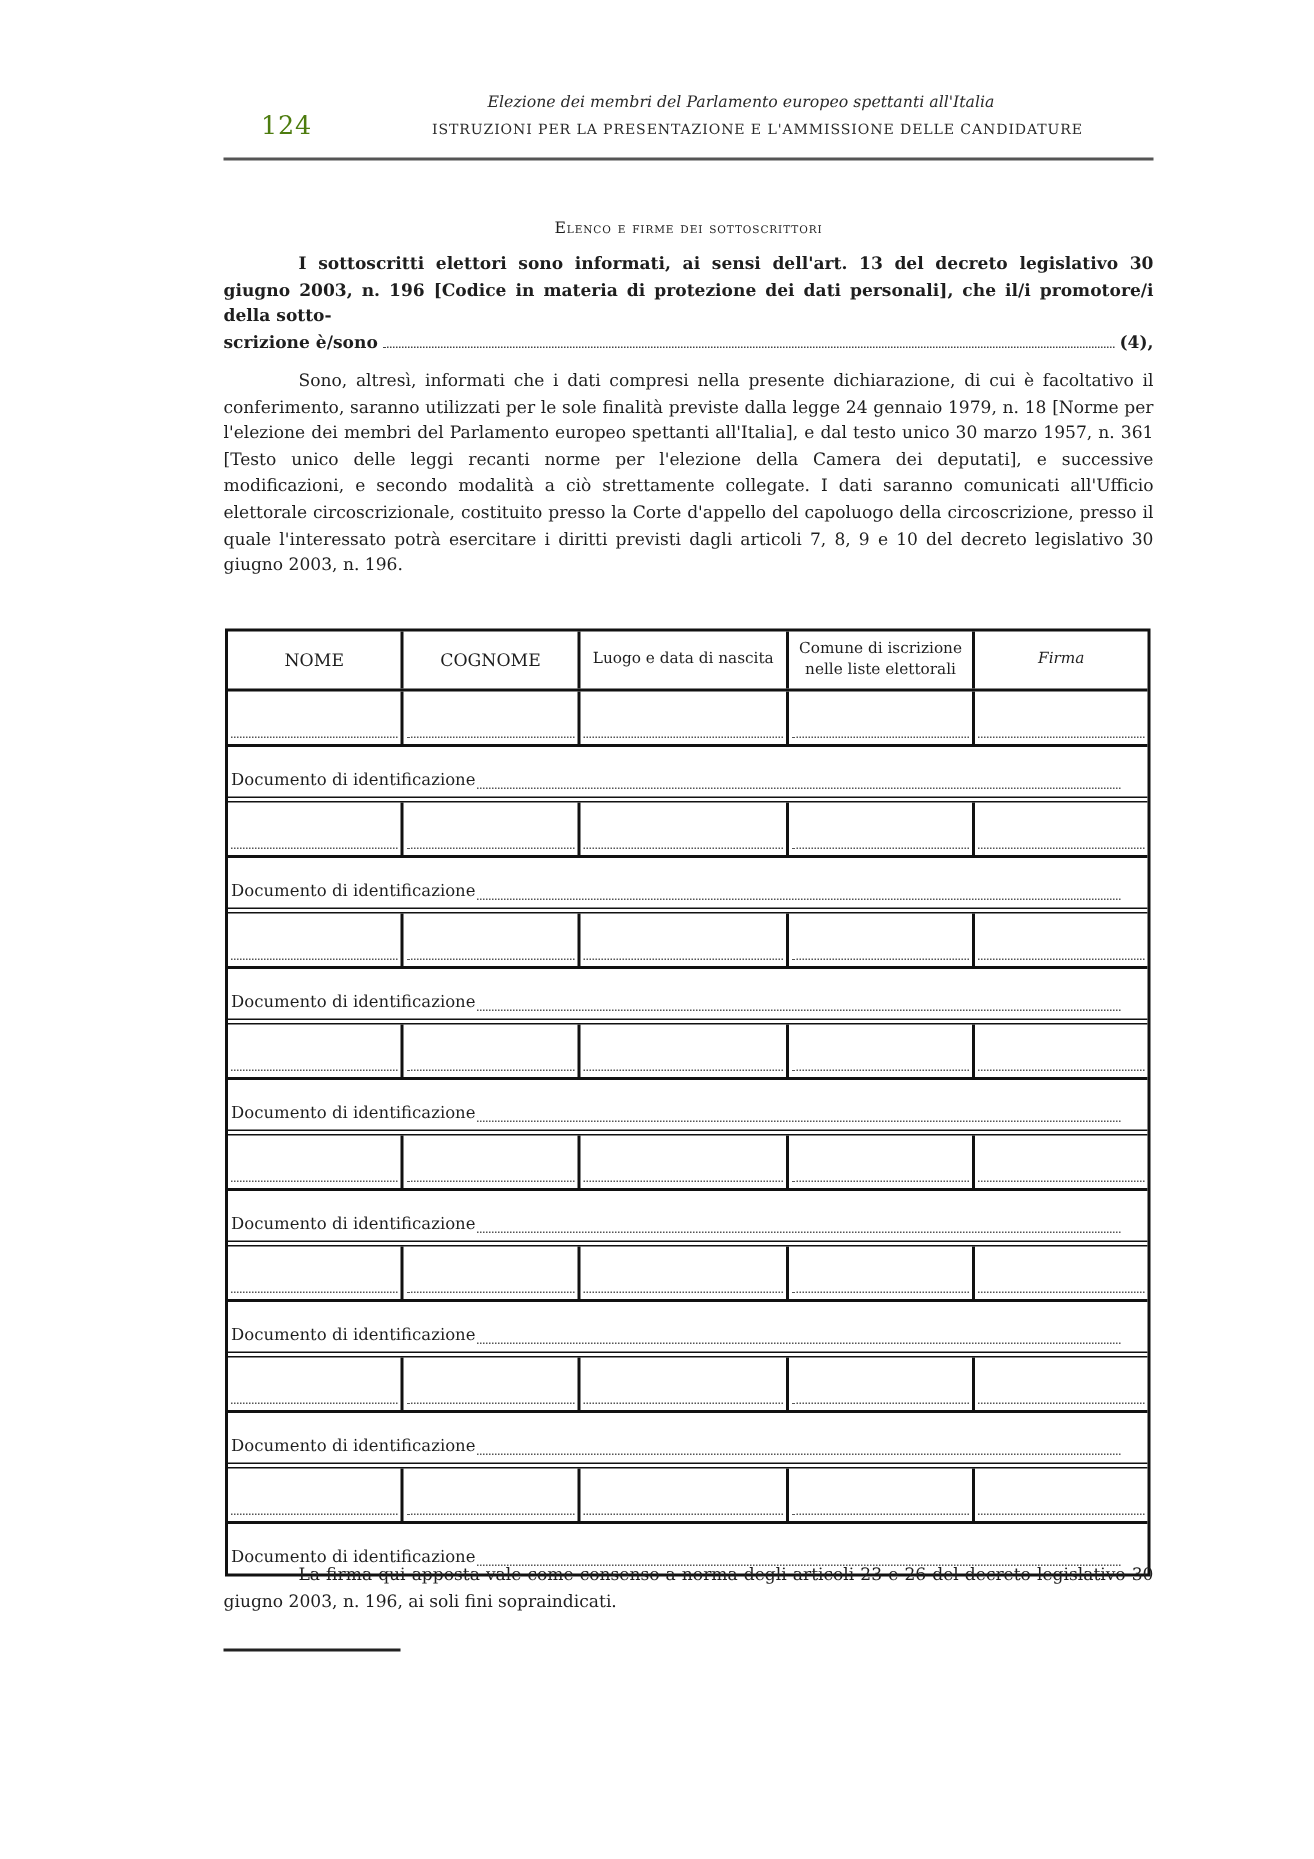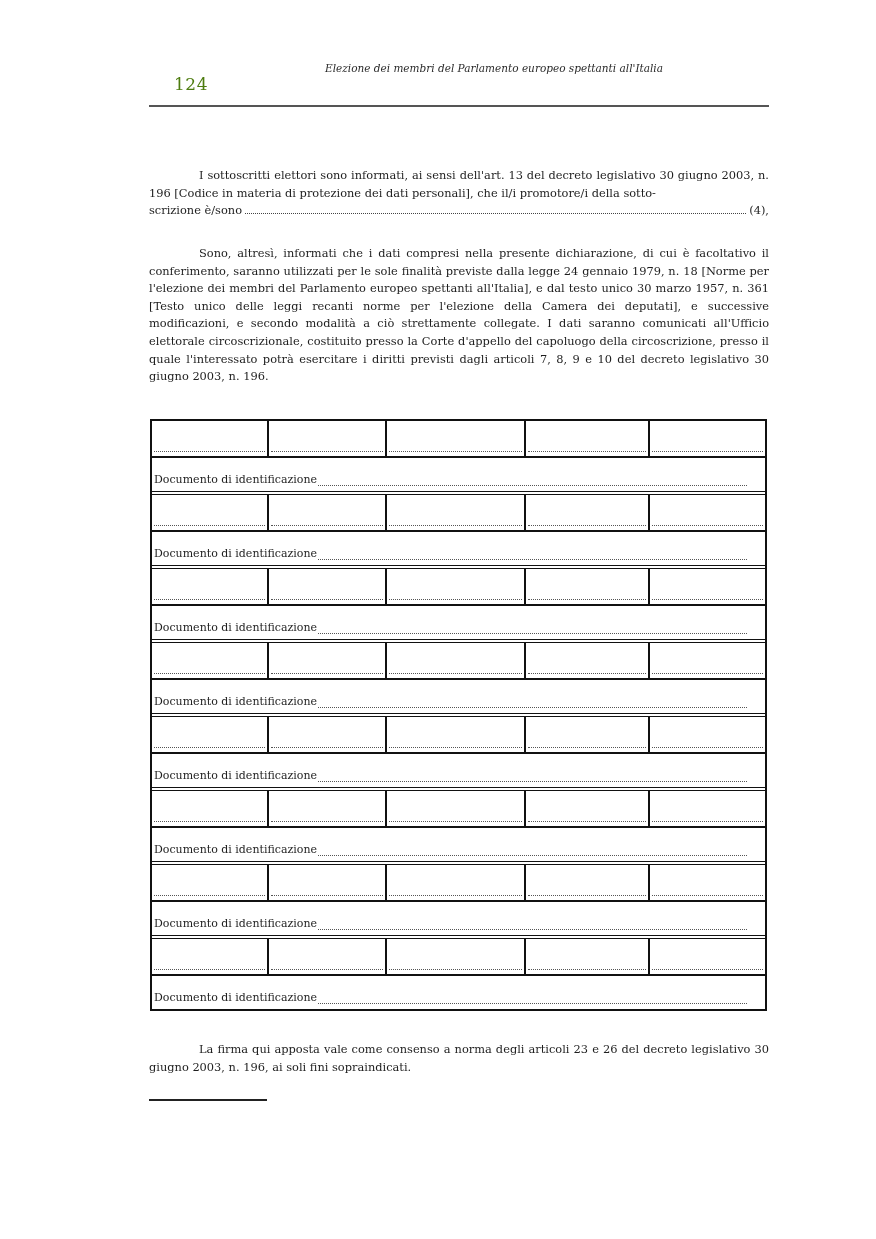--- a/index.html
+++ b/index.html
@@ -14,21 +14,21 @@
   .running-subtitle { position: absolute; left: 250px; width: 510px; top: 81px; text-align: center;
                       font-size: 9.4px; letter-spacing: 0.6px; color: #2a2a2a; }
   .header-rule { position: absolute; left: 149px; width: 620px; top: 105px; height: 2px; background: #555; }
 
   
   .section-title { position: absolute; left: 149px; width: 620px; top: 146px; text-align: center;
                    font-size: 10.5px; font-variant: small-caps; letter-spacing: 0.6px; }
   .para { position: absolute; left: 149px; width: 620px; font-size: 11.4px; line-height: 17.6px;
           text-align: justify; }
   .para .indent { display: inline-block; width: 50px; }
-  .p1 { top: 167px; }
+  .p1 { top: 167px; font-weight: bold; }
   .p2 { top: 245px; }
   .fill-line { display: flex; align-items: baseline; white-space: nowrap; }
   .fill-line .dots { flex: 1; overflow: hidden; border-bottom: 1px dotted #444; margin: 0 3px; height: 11px; }
 
   
   .signature-table { position: absolute; left: 150px; top: 419px; width: 617px; border: 2px solid #111; box-sizing: border-box; }
   .thead { display: grid; grid-template-columns: 117px 118px 139px 124px 1fr; height: 38px; border-bottom: 2px solid #111; }
   .th { display: flex; align-items: center; justify-content: center; text-align: center; font-size: 11px;
         border-right: 2px solid #111; line-height: 14px; padding: 0 2px; }
   .th:last-child { border-right: none; }
@@ -50,37 +50,46 @@
   .footnote { position: absolute; left: 149px; width: 620px; top: 1109px; font-size: 10px; line-height: 15px; text-align: justify; }
   .footnote .indent { display: inline-block; width: 35px; }
 </style>
 </head>
 <body>
 
 <div class="page">
 
   <div class="page-number">124</div>
   <div class="running-title">Elezione dei membri del Parlamento europeo spettanti all'Italia</div>
+  <div class="running-subtitle">ISTRUZIONI PER LA PRESENTAZIONE E L'AMMISSIONE DELLE CANDIDATURE</div>
   <div class="header-rule"></div>
 
+  <div class="section-title">Elenco e firme dei sottoscrittori</div>
 
   <div class="para p1">
     <span class="indent"></span><span>I sottoscritti elettori sono informati, ai sensi dell'art. 13 del decreto legislativo 30 giugno 2003, n. 196 [Codice in materia di protezione dei dati personali], che il/i promotore/i della sotto-</span>
     <div class="fill-line">
       <span>scrizione è/sono</span>
       <span class="dots"></span>
       <span>(4),</span>
     </div>
   </div>
 
   <div class="para p2">
     <span class="indent"></span><span>Sono, altresì, informati che i dati compresi nella presente dichiarazione, di cui è facoltativo il conferimento, saranno utilizzati per le sole finalità previste dalla legge 24 gennaio 1979, n. 18 [Norme per l'elezione dei membri del Parlamento europeo spettanti all'Italia], e dal testo unico 30 marzo 1957, n. 361 [Testo unico delle leggi recanti norme per l'elezione della Camera dei deputati], e successive modificazioni, e secondo modalità a ciò strettamente collegate. I dati saranno comunicati all'Ufficio elettorale circoscrizionale, costituito presso la Corte d'appello del capoluogo della circoscrizione, presso il quale l'interessato potrà esercitare i diritti previsti dagli articoli 7, 8, 9 e 10 del decreto legislativo 30 giugno 2003, n. 196.</span>
   </div>
 
   <div class="signature-table">
+    <div class="thead">
+      <div class="th upper">NOME</div>
+      <div class="th upper">COGNOME</div>
+      <div class="th small">Luogo e data di nascita</div>
+      <div class="th small">Comune di iscrizione nelle liste elettorali</div>
+      <div class="th italic small">Firma</div>
+    </div>
     <div id="entries">
         <div class="entry">
           <div class="entry-cells">
             <div class="cell">
               <span class="dotline"></span>
             </div>
             <div class="cell">
               <span class="dotline"></span>
             </div>
             <div class="cell">

